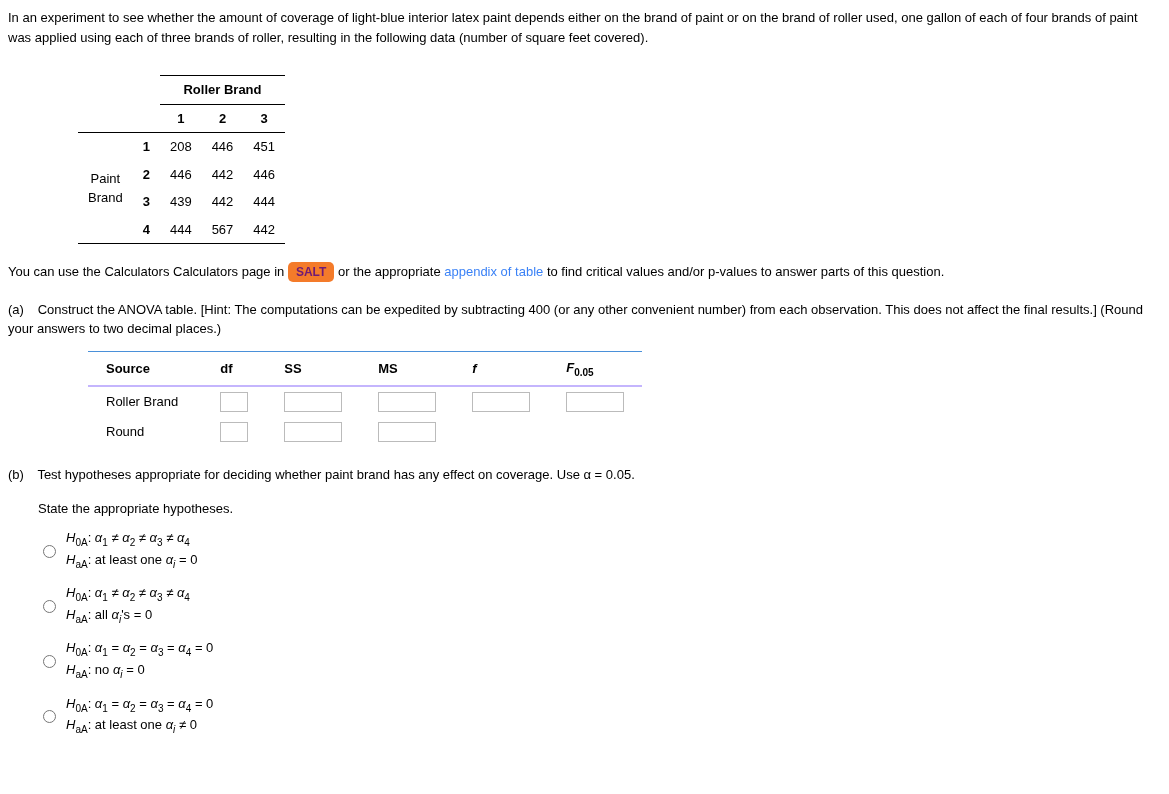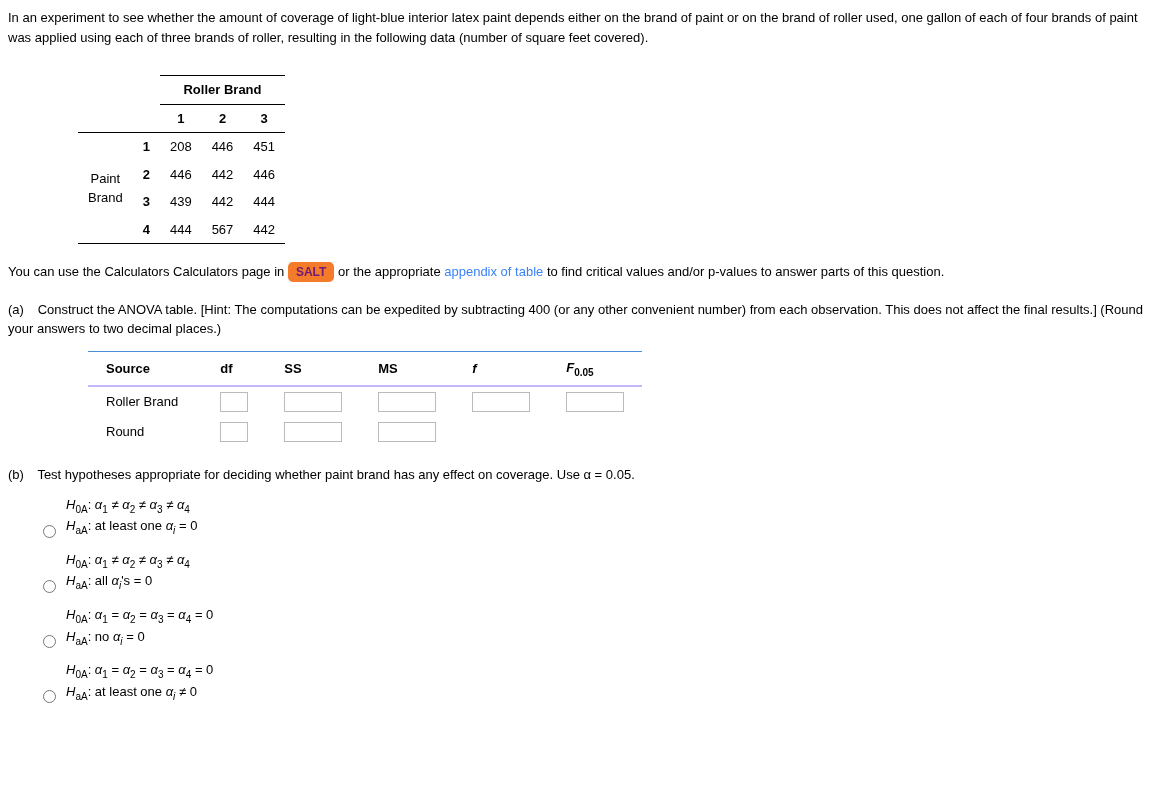--- a/index.html
+++ b/index.html
@@ -19,21 +19,21 @@
 .sub{font-size:10px;vertical-align:sub}
 .anova-wrap{margin-left:80px;margin-top:12px}
 .anova{border-collapse:collapse}
 .anova th{padding:6px 18px;font-weight:bold;text-align:left;border-bottom:2px solid #c4b5fd}
 .anova td{padding:5px 18px;text-align:left}
 .anova td.src{padding-right:24px}
 .anova .inp-sm{width:26px;height:18px;border:1px solid #bbb;background:#fff;padding:0}
 .anova .inp-md{width:56px;height:18px;border:1px solid #bbb;background:#fff;padding:0}
 .anova-bottom{border-bottom:1px solid #4a90d9}
 .opts{margin-left:30px;margin-top:10px}
-.opt-row{margin-bottom:4px;display:flex;align-items:flex-end}
+.opt-row{margin-bottom:4px;display:flex;align-items:center}
 .opt-row input[type=radio]{margin-top:3px;margin-right:10px}
 .hyp-block{margin-bottom:12px}
 .indent{margin-left:30px}
 .ital{font-style:italic}
 </style>
 </head>
 <body>
 
 <div class="intro">In an experiment to see whether the amount of coverage of light-blue interior latex paint depends either on the brand of paint or on the brand of roller used, one gallon of each of four brands of paint was applied using each of three brands of roller, resulting in the following data (number of square feet covered).</div>
 
@@ -122,20 +122,21 @@
 </tr>
 </tbody>
       </table>
 </div>
 </div>
 
 <div class="sec">
 <span class="part-label">(b)</span>
 <span>Test hypotheses appropriate for deciding whether paint brand has any effect on coverage. Use α = 0.05.</span>
 
+<div class="indent" style="margin-top:14px">State the appropriate hypotheses.</div>
 
 <div class="opts">
   <div class="hyp-block">
     <div class="opt-row">
           <input type="radio" name="h" style="">
           <div><span class="ital">H</span><span class="sub">0A</span>: <span class="ital">α</span><span class="sub">1</span> ≠ <span class="ital">α</span><span class="sub">2</span> ≠ <span class="ital">α</span><span class="sub">3</span> ≠ <span class="ital">α</span><span class="sub">4</span><br><span class="ital">H</span><span class="sub">aA</span>: at least one <span class="ital">α<span class="sub">i</span></span> = 0</div>
         </div>
   </div>
   <div class="hyp-block">
     <div class="opt-row">

